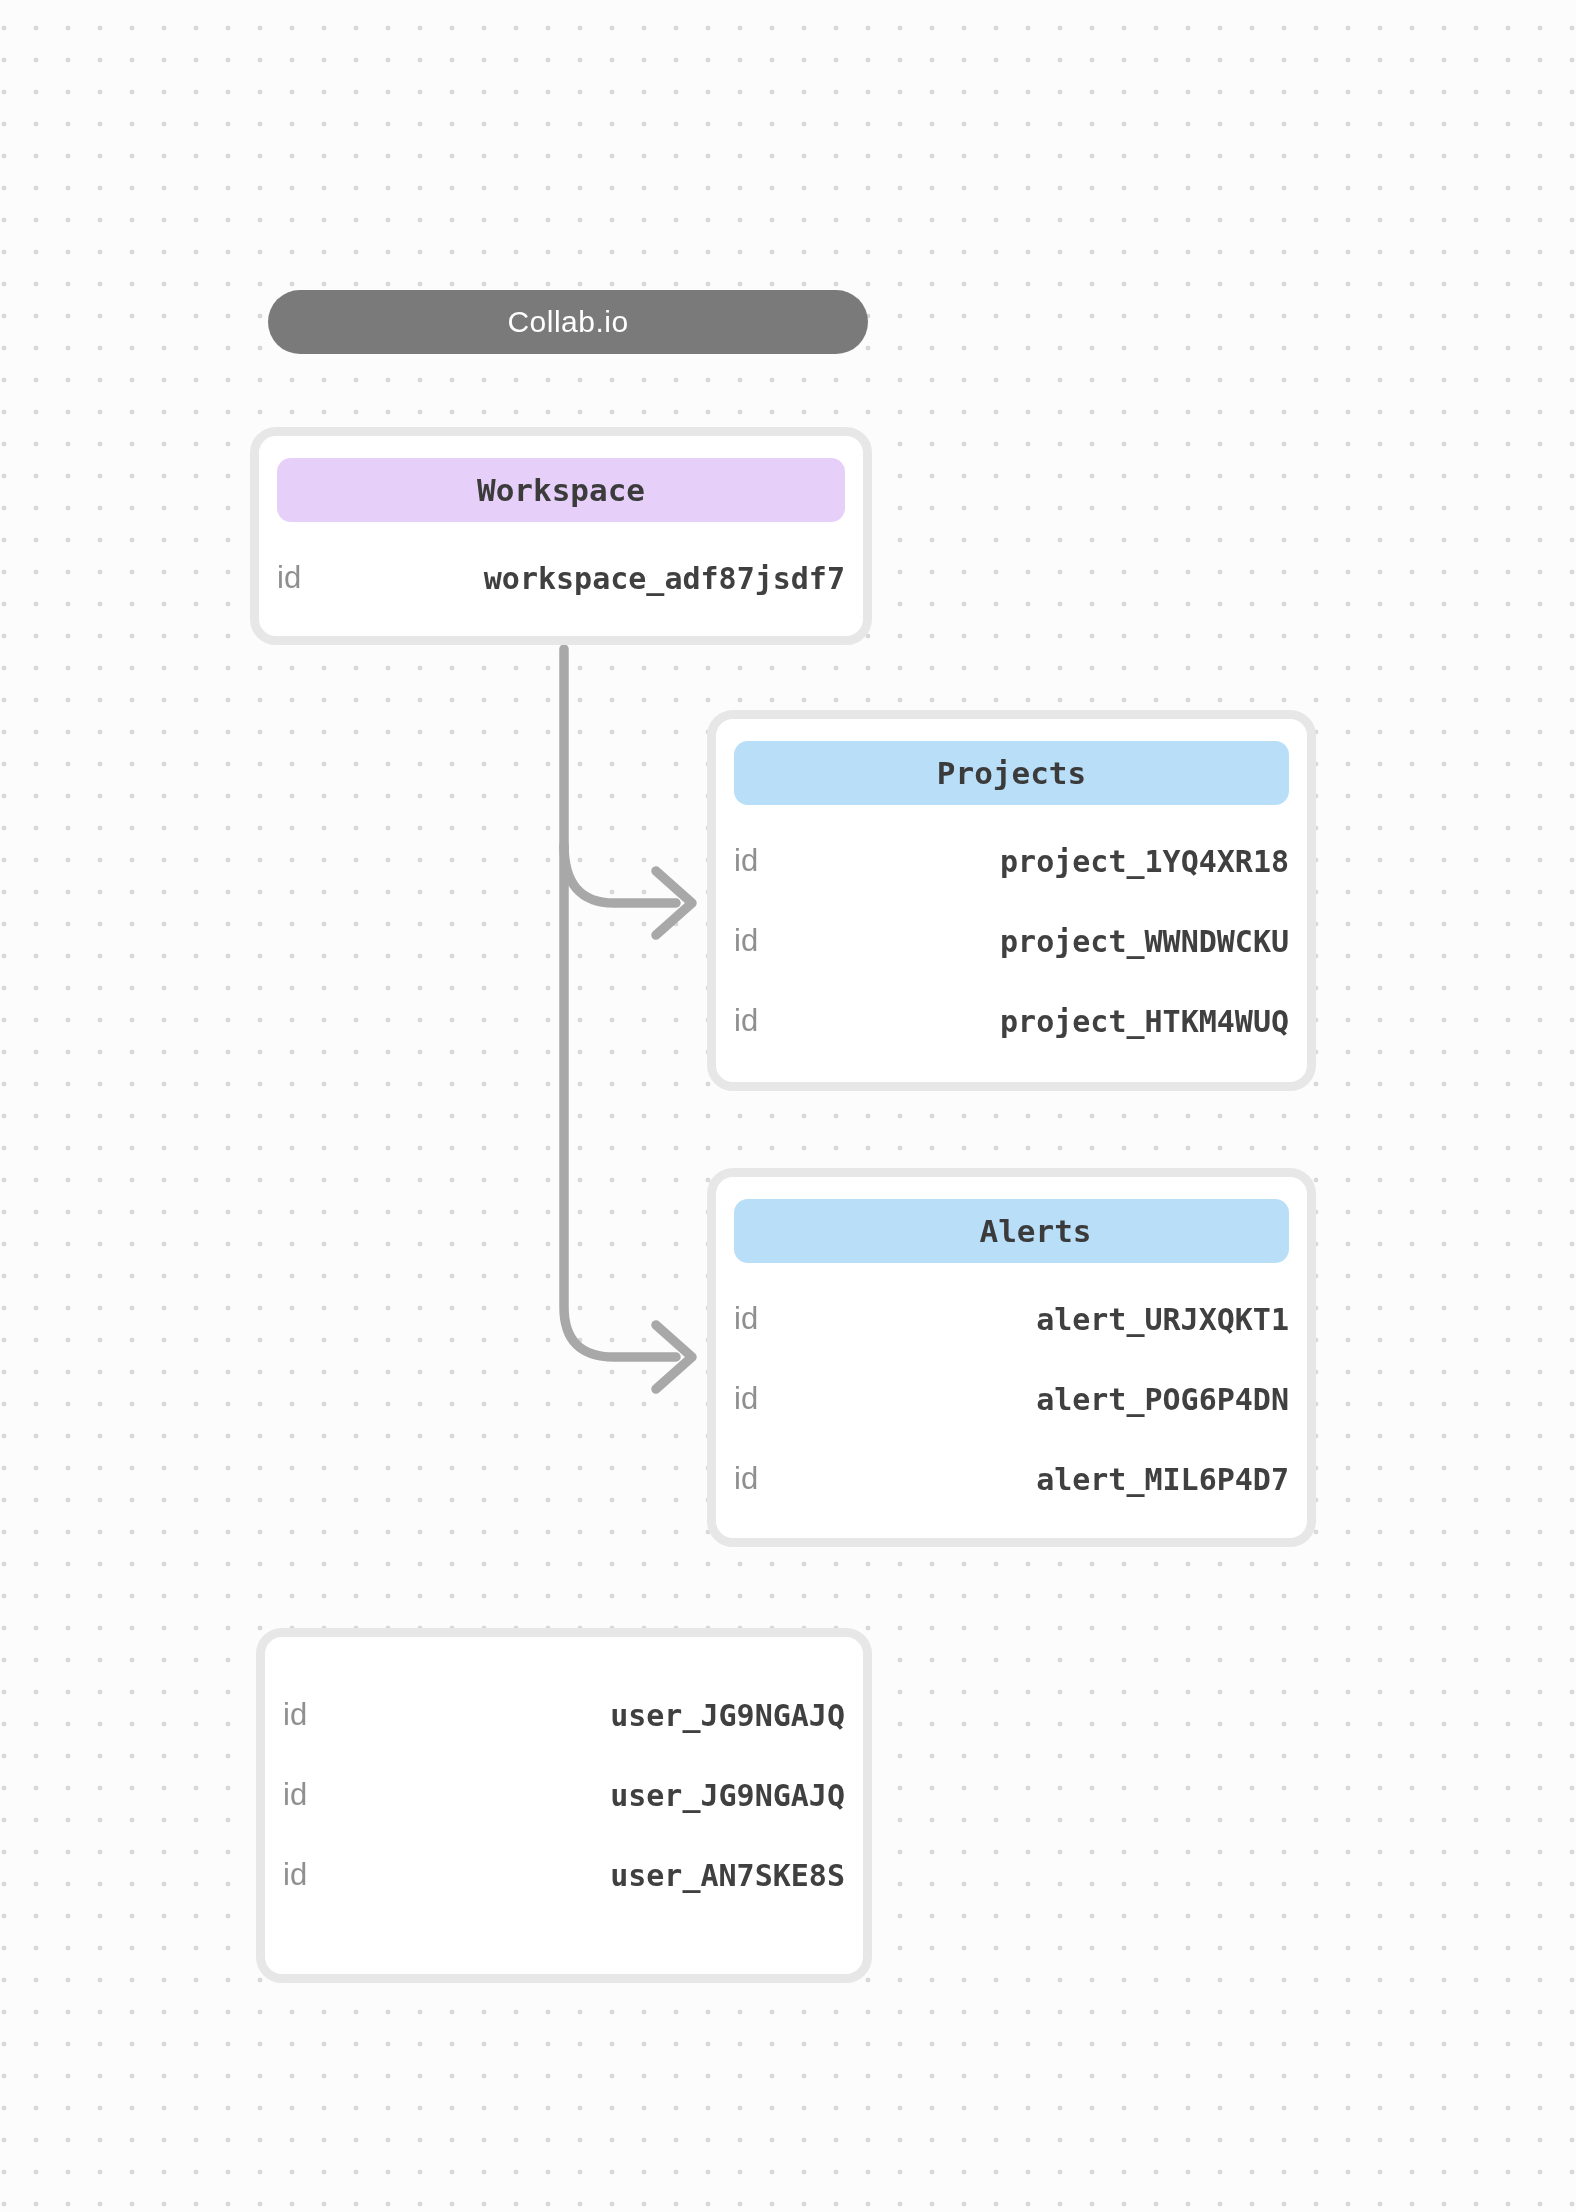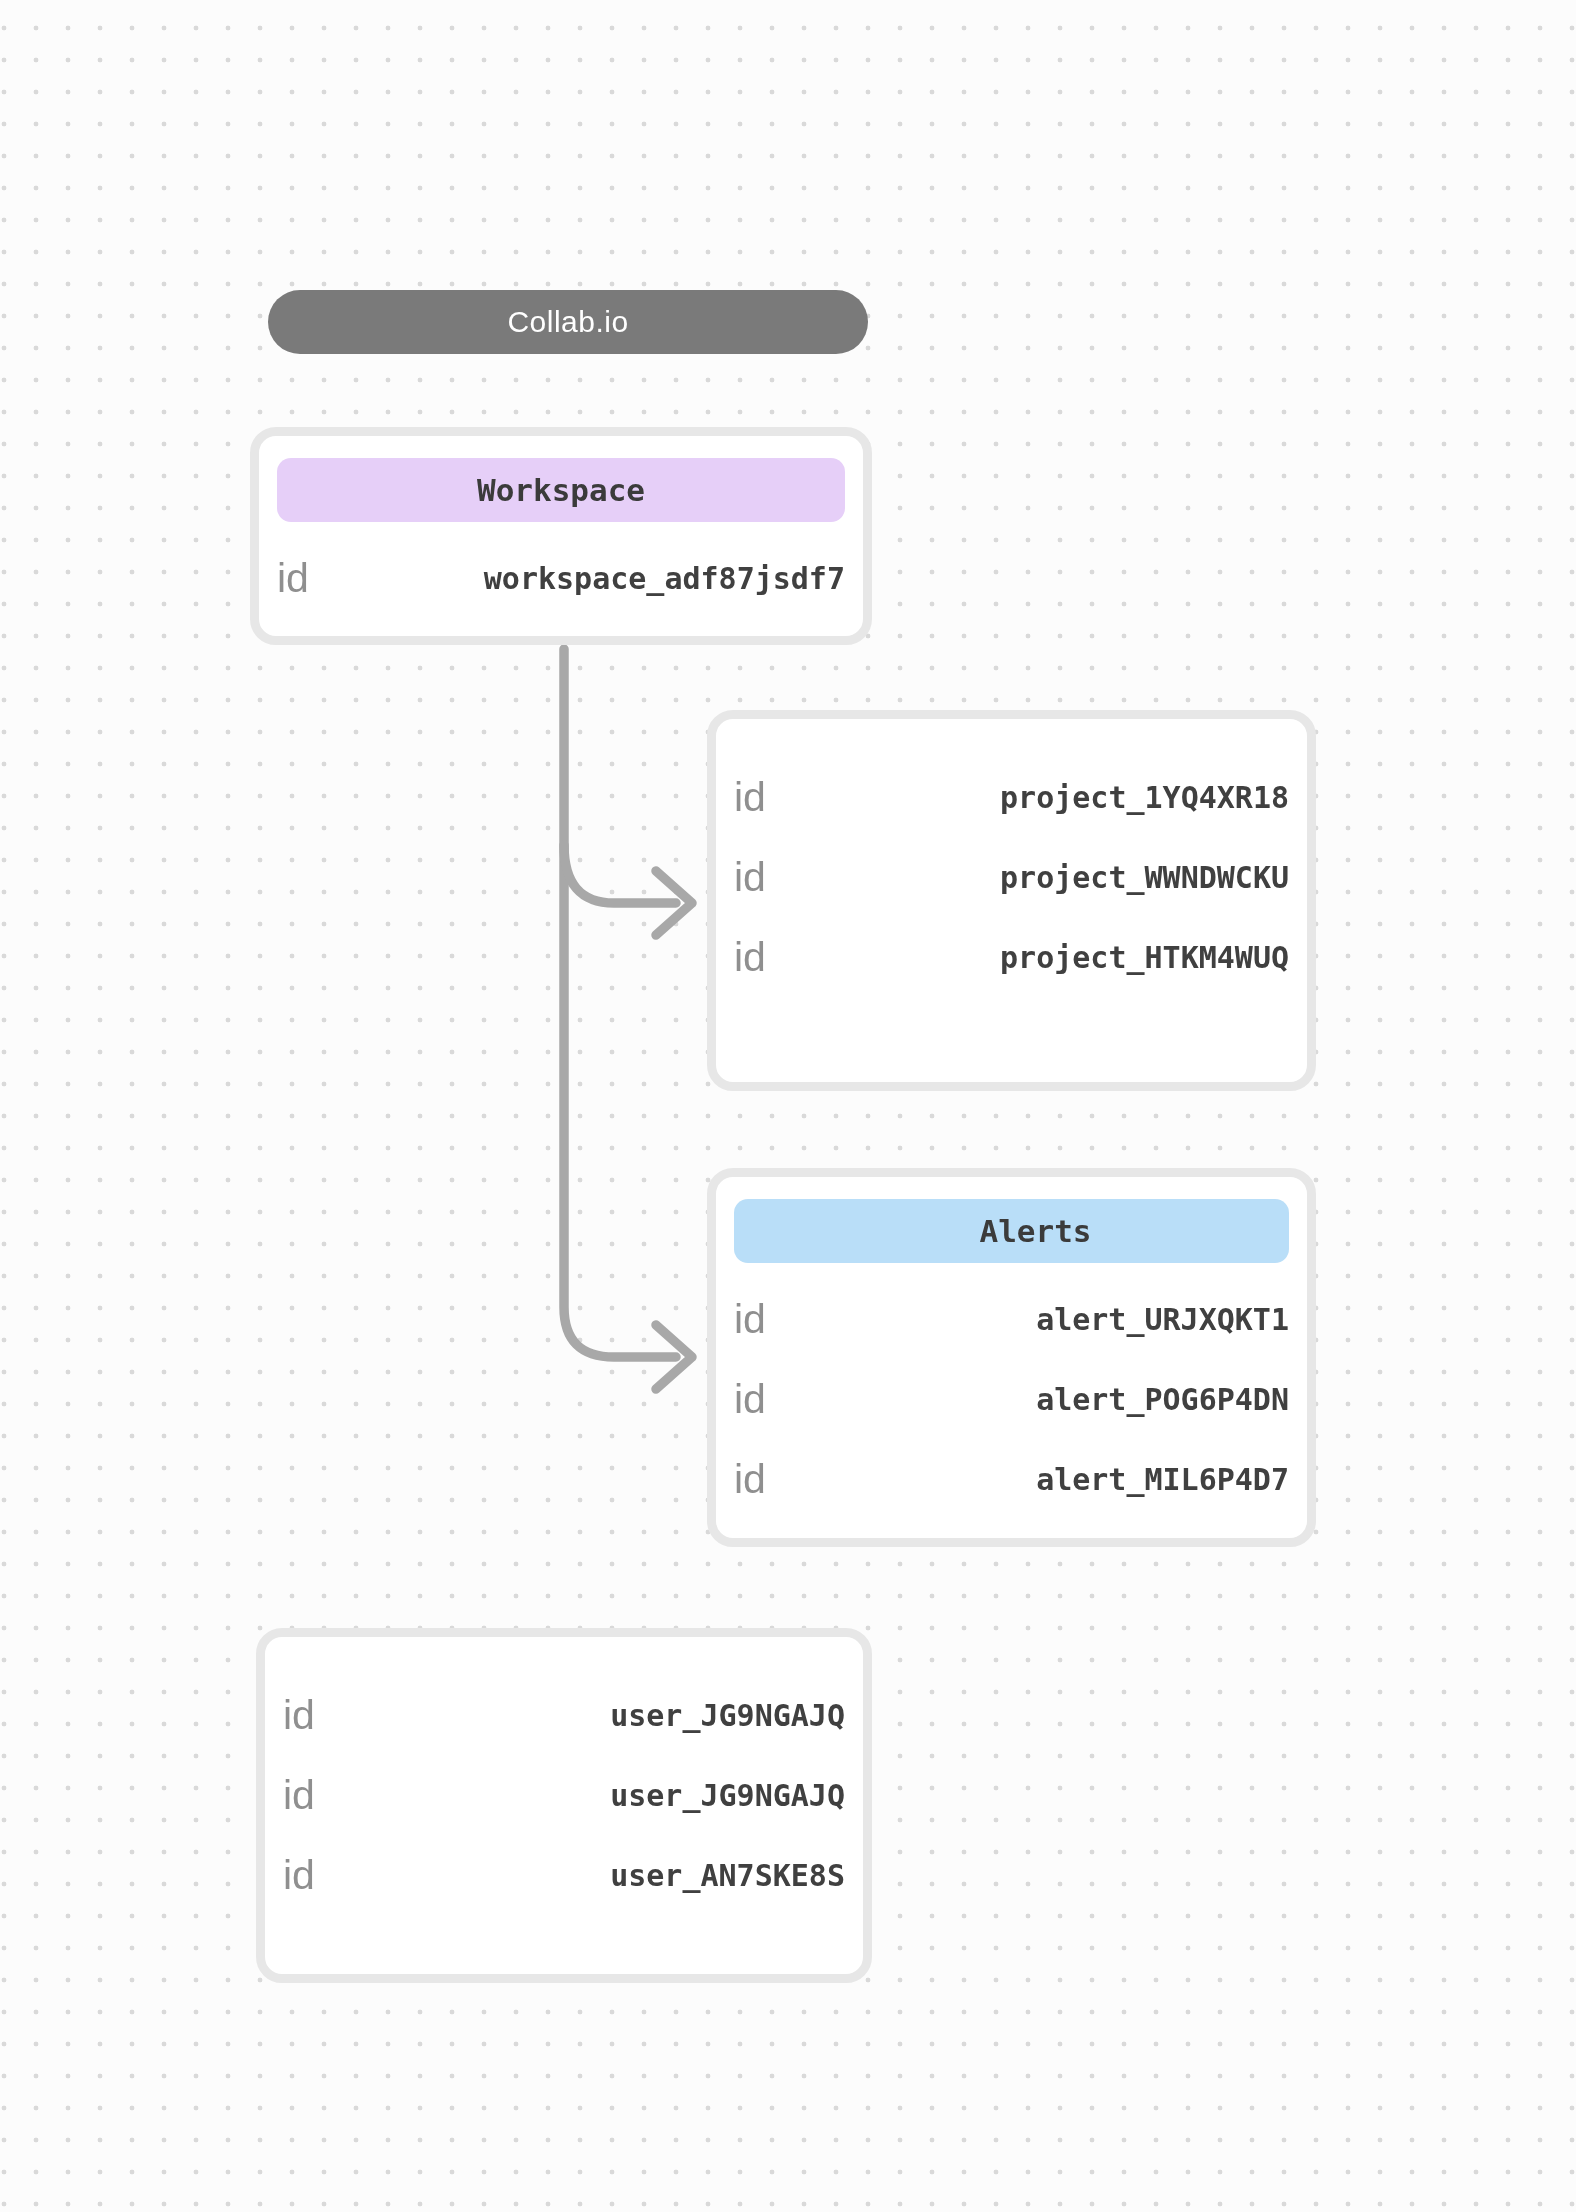--- a/index.html
+++ b/index.html
@@ -70,21 +70,21 @@
   }
   .rows { margin-top: 16px; }
   .row {
     height: 80px;
     display: flex;
     align-items: center;
     justify-content: space-between;
   }
   .row .k {
     font-family: "Liberation Sans", sans-serif;
-    font-size: 41px;
+    font-size: 31px;
     color: #8f8f8f;
   }
   .row .v {
     font-family: "DejaVu Sans Mono", monospace;
     font-size: 30px;
     font-weight: 700;
     color: #404040;
   }
   .card-workspace { left: 250px; top: 392px;  width: 622px; height: 218px; }
   .card-projects  { left: 707px; top: 675px;  width: 609px; height: 381px; }
@@ -111,20 +111,21 @@
     <div class="card-header" style="background-color: rgb(230, 207, 248);">Workspace</div>
     <div class="rows">
       <div class="row">
         <span class="k">id</span>
         <span class="v">workspace_adf87jsdf7</span>
       </div>
     </div>
   </div>
 
   <div class="card card-projects">
+    <div class="card-header" style="background-color: rgb(185, 222, 248);">Projects</div>
     <div class="rows">
       <div class="row">
         <span class="k">id</span>
         <span class="v">project_1YQ4XR18</span>
       </div>
       <div class="row">
         <span class="k">id</span>
         <span class="v">project_WWNDWCKU</span>
       </div>
       <div class="row">

